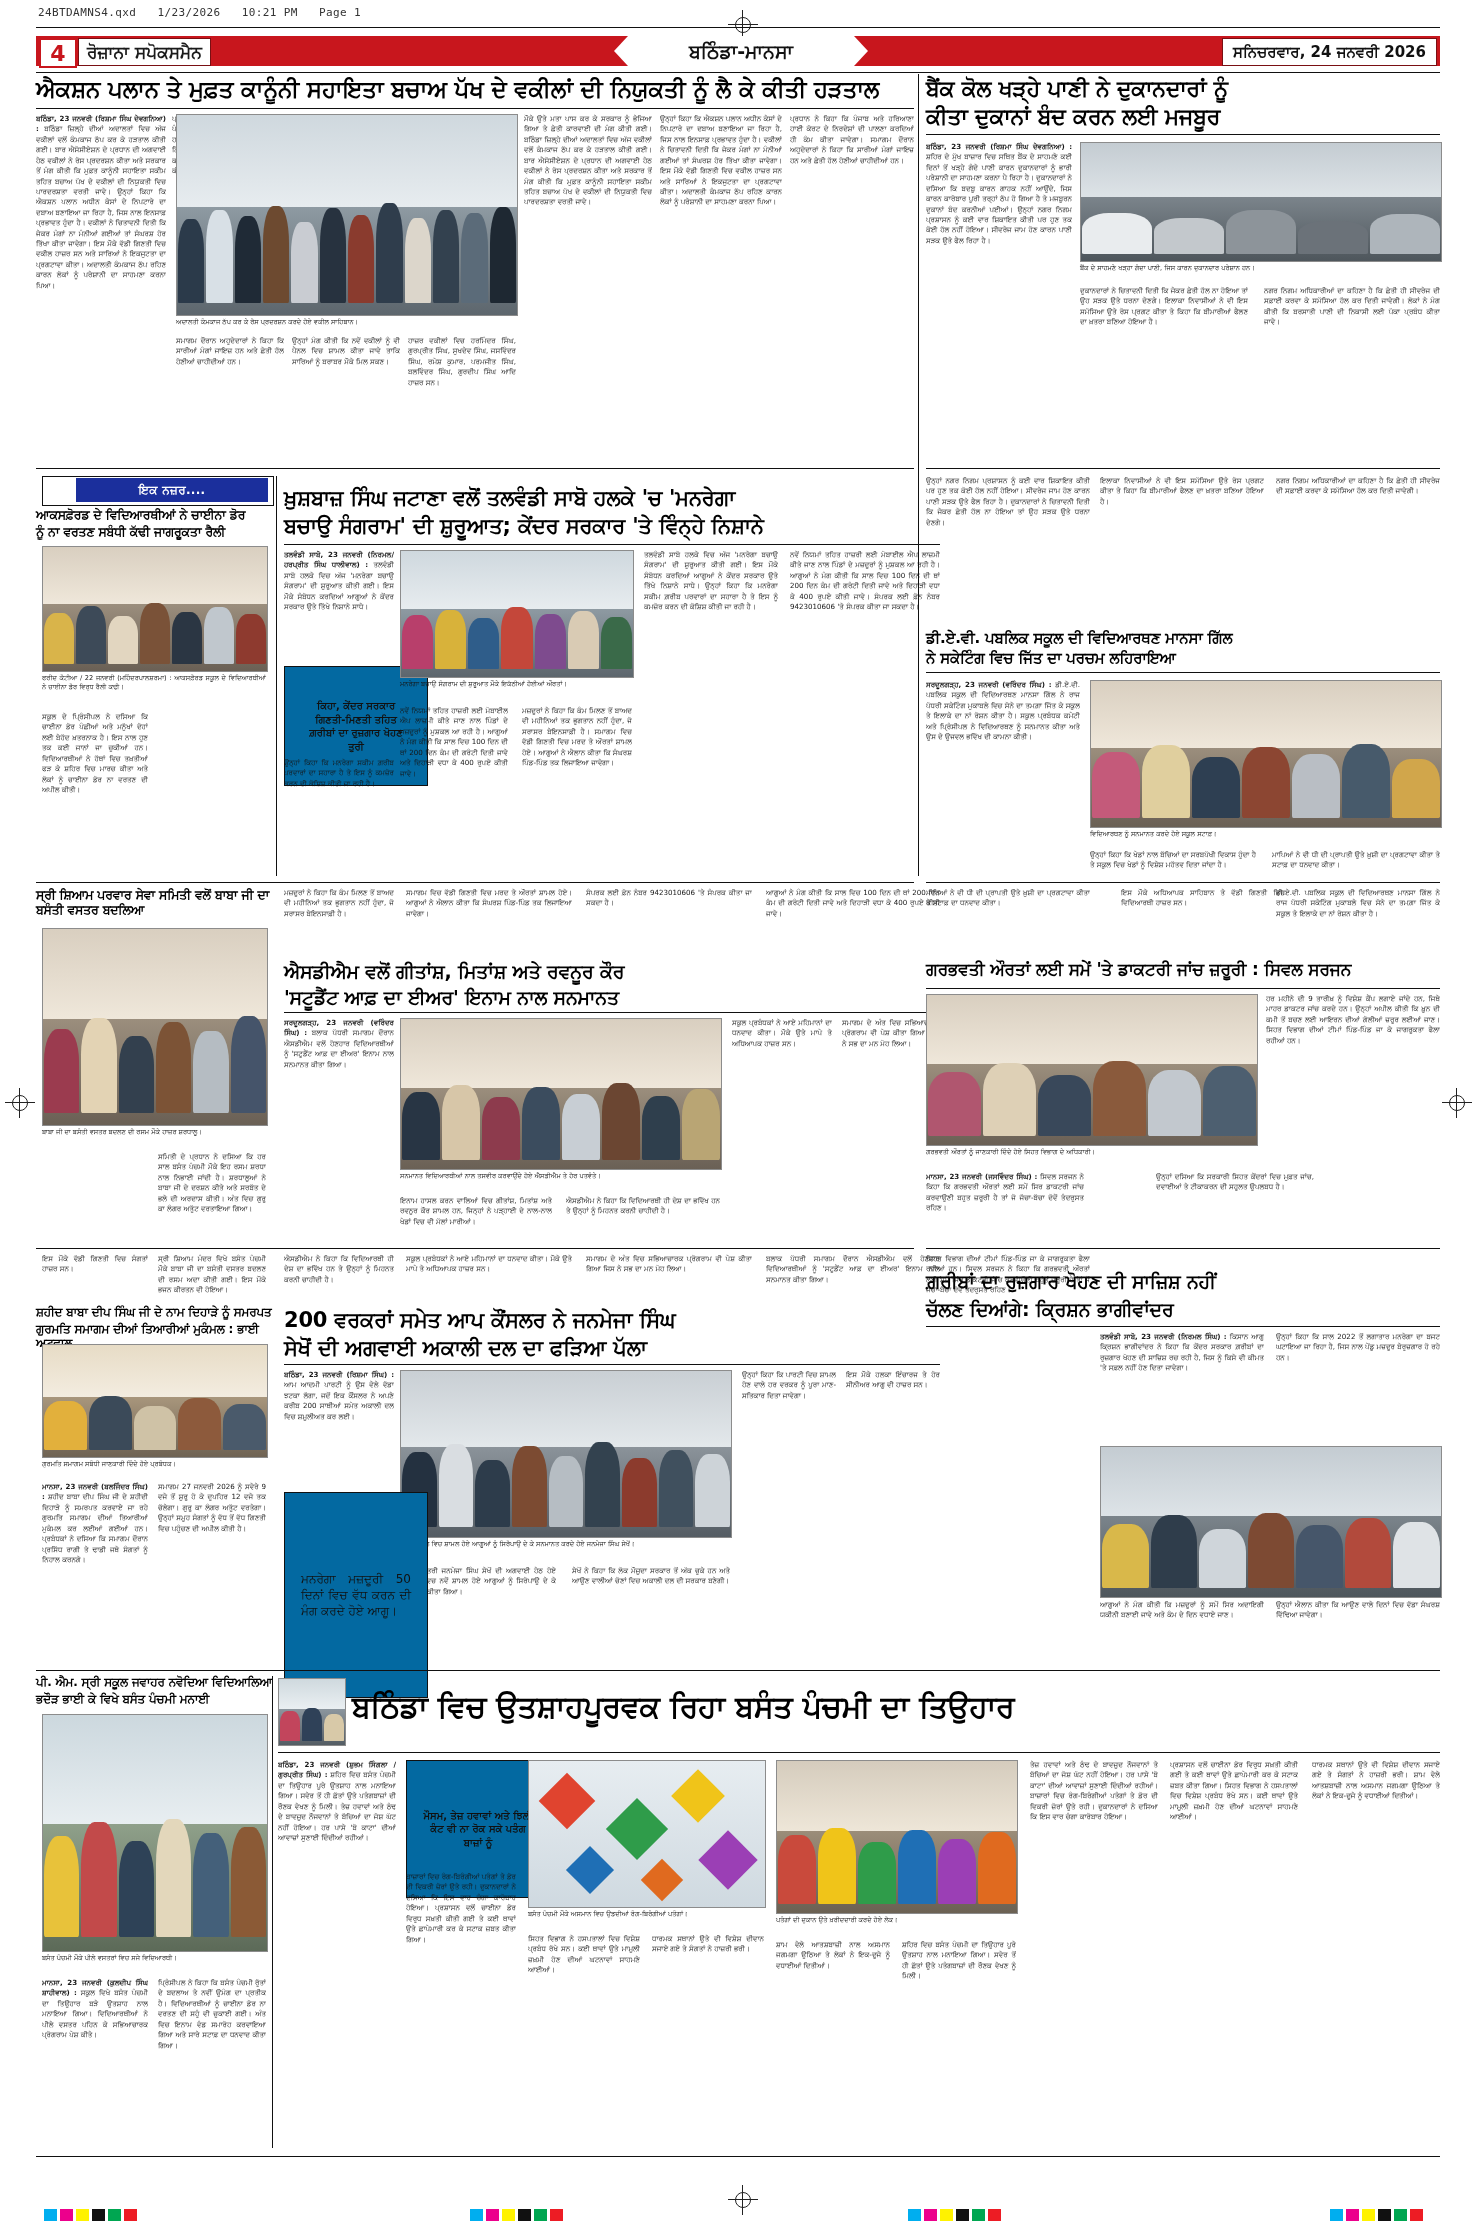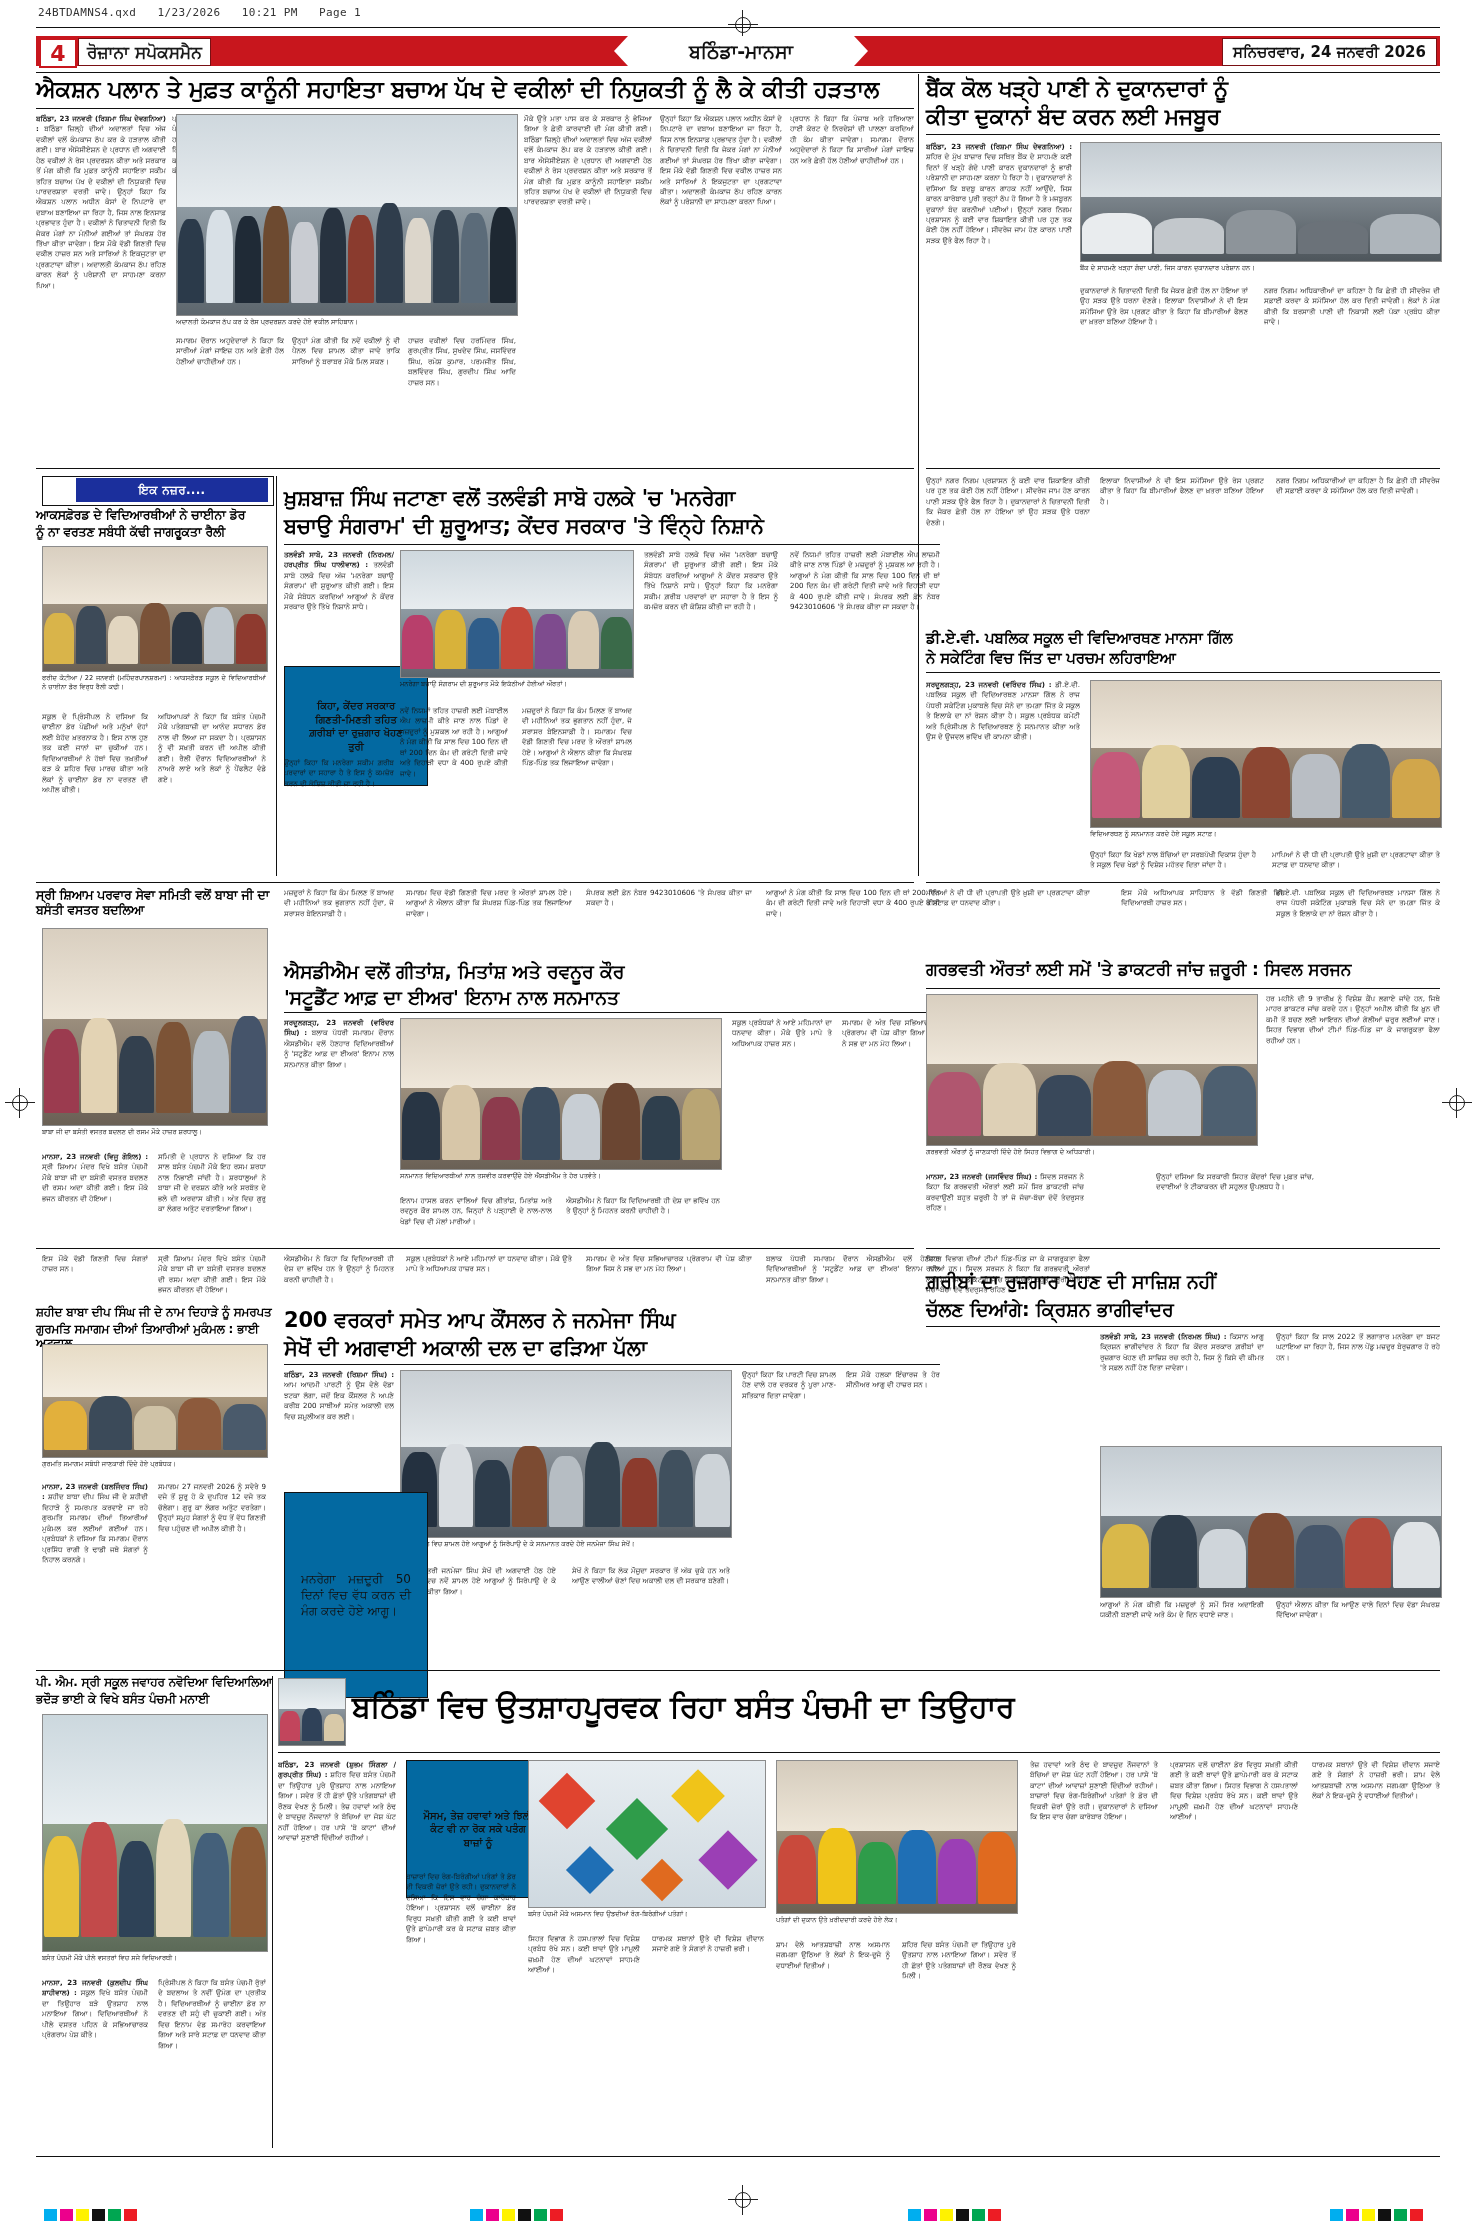--- a/index.html
+++ b/index.html
@@ -243,24 +243,20 @@
       <span class="p" style="height:72%;background:#2b3643"></span>
       <span class="p" style="height:78%;background:#c0c7cd"></span>
       <span class="p" style="height:69%;background:#8e3a2f"></span>
     </div>
   </div>
   <div class="caption" style="left:42px;top:674px;width:224px;">ਫਰੀਦ ਕੋਟੀਆ / 22 ਜਨਵਰੀ (ਮਹਿੰਦਰਪਾਲਸ਼ਰਮਾ) : ਆਕਸਫ਼ੋਰਡ ਸਕੂਲ ਦੇ ਵਿਦਿਆਰਥੀਆਂ ਨੇ ਚਾਈਨਾ ਡੋਰ ਵਿਰੁਧ ਰੈਲੀ ਕਢੀ।</div>
   <div class="col" style="left:42px;top:712px;width:106px;height:160px;">
     <span>ਸਕੂਲ ਦੇ ਪ੍ਰਿੰਸੀਪਲ ਨੇ ਦਸਿਆ ਕਿ ਚਾਈਨਾ ਡੋਰ ਪੰਛੀਆਂ ਅਤੇ ਮਨੁੱਖਾਂ ਦੋਹਾਂ ਲਈ ਬੇਹੱਦ ਖ਼ਤਰਨਾਕ ਹੈ। ਇਸ ਨਾਲ ਹੁਣ ਤਕ ਕਈ ਜਾਨਾਂ ਜਾ ਚੁਕੀਆਂ ਹਨ।</span>
     <span>ਵਿਦਿਆਰਥੀਆਂ ਨੇ ਹੱਥਾਂ ਵਿਚ ਤਖ਼ਤੀਆਂ ਫੜ ਕੇ ਸ਼ਹਿਰ ਵਿਚ ਮਾਰਚ ਕੀਤਾ ਅਤੇ ਲੋਕਾਂ ਨੂੰ ਚਾਈਨਾ ਡੋਰ ਨਾ ਵਰਤਣ ਦੀ ਅਪੀਲ ਕੀਤੀ।</span>
   </div>
-  <div class="col" style="left:158px;top:712px;width:108px;height:160px;">
-    <span>ਅਧਿਆਪਕਾਂ ਨੇ ਕਿਹਾ ਕਿ ਬਸੰਤ ਪੰਚਮੀ ਮੌਕੇ ਪਤੰਗਬਾਜ਼ੀ ਦਾ ਆਨੰਦ ਸਧਾਰਨ ਡੋਰ ਨਾਲ ਵੀ ਲਿਆ ਜਾ ਸਕਦਾ ਹੈ। ਪ੍ਰਸ਼ਾਸਨ ਨੂੰ ਵੀ ਸਖ਼ਤੀ ਕਰਨ ਦੀ ਅਪੀਲ ਕੀਤੀ ਗਈ।</span>
-    <span>ਰੈਲੀ ਦੌਰਾਨ ਵਿਦਿਆਰਥੀਆਂ ਨੇ ਨਾਅਰੇ ਲਾਏ ਅਤੇ ਲੋਕਾਂ ਨੂੰ ਪੈਂਫਲੈਟ ਵੰਡੇ ਗਏ।</span>
-  </div>
 
   <div class="rule vline" style="left:276px;top:476px;height:400px;"></div>
 
   <div class="hl" style="left:284px;top:486px;width:656px;font-size:21px;">ਖ਼ੁਸ਼ਬਾਜ਼ ਸਿੰਘ ਜਟਾਣਾ ਵਲੋਂ ਤਲਵੰਡੀ ਸਾਬੋ ਹਲਕੇ 'ਚ 'ਮਨਰੇਗਾ</div>
   <div class="hl" style="left:284px;top:514px;width:656px;font-size:21px;">ਬਚਾਉ ਸੰਗਰਾਮ' ਦੀ ਸ਼ੁਰੂਆਤ; ਕੇਂਦਰ ਸਰਕਾਰ 'ਤੇ ਵਿੰਨ੍ਹੇ ਨਿਸ਼ਾਨੇ</div>
   <div class="rule hline" style="left:284px;top:544px;width:656px;"></div>
 
   <div class="col" style="left:284px;top:550px;width:110px;height:112px;">
     <b>ਤਲਵੰਡੀ ਸਾਬੋ, 23 ਜਨਵਰੀ (ਨਿਰਮਲ/ਹਰਪ੍ਰੀਤ ਸਿੰਘ ਧਾਲੀਵਾਲ) :</b>
     <span>ਤਲਵੰਡੀ ਸਾਬੋ ਹਲਕੇ ਵਿਚ ਅੱਜ 'ਮਨਰੇਗਾ ਬਚਾਉ ਸੰਗਰਾਮ' ਦੀ ਸ਼ੁਰੂਆਤ ਕੀਤੀ ਗਈ। ਇਸ ਮੌਕੇ ਸੰਬੋਧਨ ਕਰਦਿਆਂ ਆਗੂਆਂ ਨੇ ਕੇਂਦਰ ਸਰਕਾਰ ਉਤੇ ਤਿੱਖੇ ਨਿਸ਼ਾਨੇ ਸਾਧੇ।</span>
@@ -355,24 +351,20 @@
     <div class="row">
       <span class="p" style="height:74%;background:#9b3b4f"></span>
       <span class="p" style="height:84%;background:#e3d3b4"></span>
       <span class="p" style="height:68%;background:#33404e"></span>
       <span class="p" style="height:80%;background:#7c5336"></span>
       <span class="p" style="height:72%;background:#b5bcc2"></span>
       <span class="p" style="height:86%;background:#45546a"></span>
     </div>
   </div>
   <div class="caption" style="left:42px;top:1128px;width:224px;">ਬਾਬਾ ਜੀ ਦਾ ਬਸੰਤੀ ਵਸਤਰ ਬਦਲਣ ਦੀ ਰਸਮ ਮੌਕੇ ਹਾਜ਼ਰ ਸ਼ਰਧਾਲੂ।</div>
-  <div class="col" style="left:42px;top:1152px;width:106px;height:146px;">
-    <b>ਮਾਨਸਾ, 23 ਜਨਵਰੀ (ਵਿਜੂ ਗੋਇਲ) :</b>
-    <span>ਸ੍ਰੀ ਸ਼ਿਆਮ ਮੰਦਰ ਵਿਖੇ ਬਸੰਤ ਪੰਚਮੀ ਮੌਕੇ ਬਾਬਾ ਜੀ ਦਾ ਬਸੰਤੀ ਵਸਤਰ ਬਦਲਣ ਦੀ ਰਸਮ ਅਦਾ ਕੀਤੀ ਗਈ। ਇਸ ਮੌਕੇ ਭਜਨ ਕੀਰਤਨ ਵੀ ਹੋਇਆ।</span>
-  </div>
   <div class="col" style="left:158px;top:1152px;width:108px;height:146px;">
     <span>ਸਮਿਤੀ ਦੇ ਪ੍ਰਧਾਨ ਨੇ ਦਸਿਆ ਕਿ ਹਰ ਸਾਲ ਬਸੰਤ ਪੰਚਮੀ ਮੌਕੇ ਇਹ ਰਸਮ ਸ਼ਰਧਾ ਨਾਲ ਨਿਭਾਈ ਜਾਂਦੀ ਹੈ।</span>
     <span>ਸ਼ਰਧਾਲੂਆਂ ਨੇ ਬਾਬਾ ਜੀ ਦੇ ਦਰਸ਼ਨ ਕੀਤੇ ਅਤੇ ਸਰਬੱਤ ਦੇ ਭਲੇ ਦੀ ਅਰਦਾਸ ਕੀਤੀ। ਅੰਤ ਵਿਚ ਗੁਰੂ ਕਾ ਲੰਗਰ ਅਤੁੱਟ ਵਰਤਾਇਆ ਗਿਆ।</span>
   </div>
 
   <div class="hl" style="left:284px;top:960px;width:656px;font-size:19px;">ਐਸਡੀਐਮ ਵਲੋਂ ਗੀਤਾਂਸ਼, ਮਿਤਾਂਸ਼ ਅਤੇ ਰਵਨੂਰ ਕੌਰ</div>
   <div class="hl" style="left:284px;top:986px;width:656px;font-size:19px;">'ਸਟੂਡੈਂਟ ਆਫ਼ ਦਾ ਈਅਰ' ਇਨਾਮ ਨਾਲ ਸਨਮਾਨਤ</div>
   <div class="rule hline" style="left:284px;top:1012px;width:656px;"></div>
 
   <div class="col" style="left:284px;top:888px;width:110px;height:66px;">

